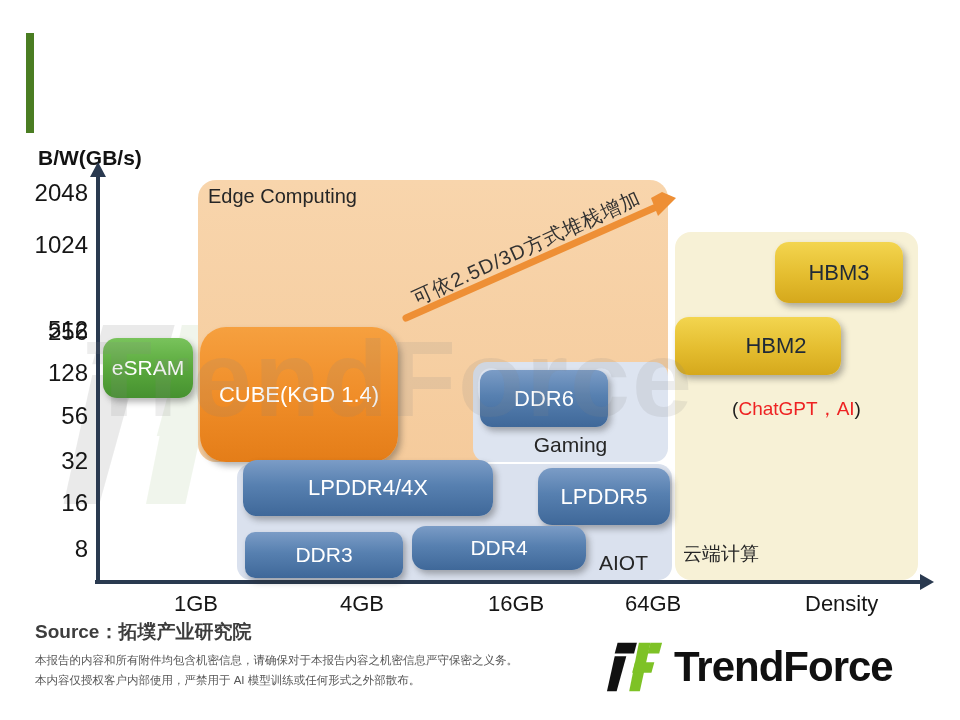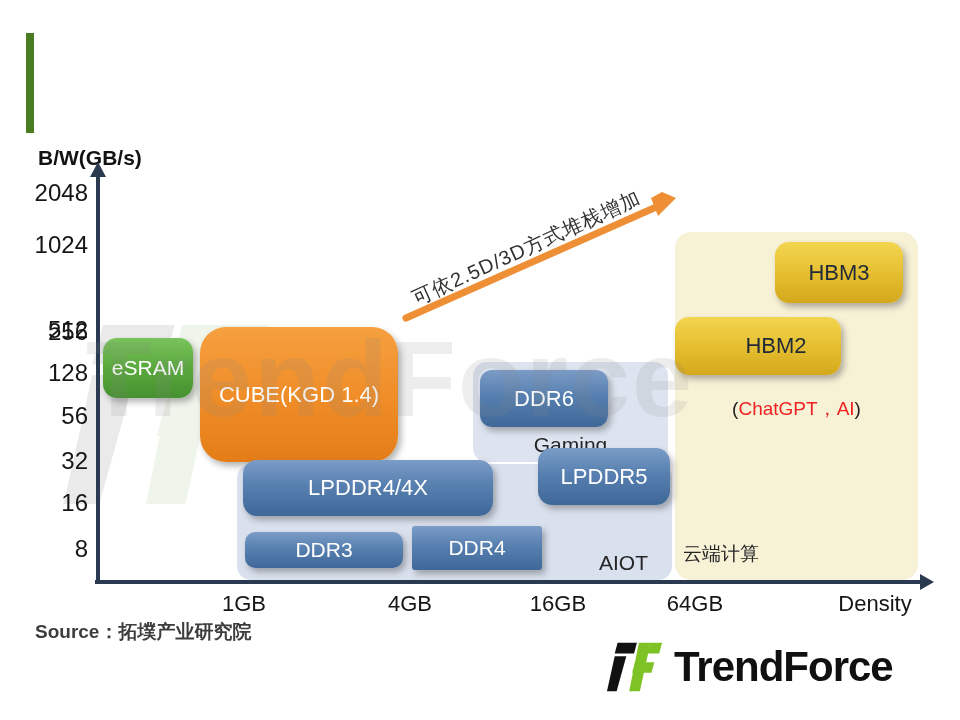--- a/index.html
+++ b/index.html
@@ -11,21 +11,21 @@
   
   .accent-bar{left:26px;top:33px;width:8px;height:100px;background:#4a7d22;}
   .page-title{left:57px;top:68px;font-size:31px;font-weight:800;color:#233748;letter-spacing:.3px;white-space:nowrap;}
   
   .ylab{left:38px;top:146px;font-size:21px;font-weight:600;color:#121212;}
   .yaxis-line{left:96px;top:176px;width:4px;height:408px;background:#2a3a50;}
   .yaxis-arrow{left:90px;top:162px;width:0;height:0;border-left:8px solid transparent;border-right:8px solid transparent;border-bottom:15px solid #2a3a50;}
   .xaxis-line{left:95px;top:580px;width:828px;height:4px;background:#2a3a50;}
   .xaxis-arrow{left:920px;top:574px;width:0;height:0;border-top:8px solid transparent;border-bottom:8px solid transparent;border-left:14px solid #2a3a50;}
   .ytick{left:20px;width:68px;text-align:right;font-size:24px;color:#161616;line-height:28px;}
-  .xtick{top:591px;width:140px;text-align:center;font-size:22px;color:#161616;}
+  .xtick{top:591px;width:140px;font-size:22px;color:#161616;}
   
   .region{border-radius:16px;}
   .region-edge{left:198px;top:180px;width:470px;height:282px;background:linear-gradient(180deg,#f8d5ac 0%,#f5cb9c 100%);border-radius:18px;z-index:1;}
   .region-gaming{left:473px;top:362px;width:195px;height:100px;background:#dde4f0;border-radius:14px;z-index:2;}
   .region-aiot{left:237px;top:464px;width:435px;height:116px;background:#dae1ee;border-radius:14px;z-index:2;}
   .region-cloud{left:675px;top:232px;width:243px;height:348px;background:#f7f1d6;border-radius:16px;z-index:1;}
   .region-label{position:absolute;color:#262626;}
   
   .box{display:flex;align-items:center;justify-content:center;color:#ffffff;z-index:10;
        box-shadow:3px 4px 6px rgba(40,40,40,.35);white-space:nowrap;}
@@ -58,20 +58,23 @@
   <div class="abs accent-bar"></div>
 
   <svg class="abs wm-logo" width="215" height="245" viewBox="0 0 60 54">
     <polygon points="12,2 32,2 29,13 9,13" fill="#bdbdbd"></polygon>
     <polygon points="9,16 21,16 11,52 1,52" fill="#bdbdbd"></polygon>
     <polygon points="46,2 58,2 55,13 43,13" fill="#cfe0c2"></polygon>
     <polygon points="34,2 46,2 35,52 24,52" fill="#cfe0c2"></polygon>
     <polygon points="30,22 50,22 47,33 27,33" fill="#cfe0c2"></polygon>
   </svg>
 
+  <div class="abs region region-edge">
+    <span class="region-label" style="left:10px;top:5px;font-size:20px;">Edge Computing</span>
+  </div>
 
   <div class="abs region region-cloud">
     <span class="region-label" style="left:8px;bottom:13px;font-size:19px;">云端计算</span>
     <div class="abs chatgpt-note">
       <span>(</span><span class="red">ChatGPT</span><span class="red">，</span><span class="red">AI</span><span>)</span>
     </div>
   </div>
 
   <div class="abs region region-gaming">
     <span class="region-label" style="left:0;bottom:5px;width:100%;text-align:center;font-size:21px;">Gaming</span>
@@ -106,30 +109,34 @@
   <span class="abs xtick" style="left:174px;">1GB</span>
   <span class="abs xtick" style="left:340px;">4GB</span>
   <span class="abs xtick" style="left:488px;">16GB</span>
   <span class="abs xtick" style="left:625px;">64GB</span>
   <span class="abs xtick" style="left:805px;">Density</span>
 
   <div class="abs box box-green" style="left:103px;top:338px;width:90px;height:60px;border-radius:14px;font-size:21px;">eSRAM</div>
   <div class="abs box box-cube" style="left:200px;top:327px;width:198px;height:135px;border-radius:26px;font-size:22px;">CUBE(KGD 1.4)</div>
   <div class="abs box box-blue" style="left:480px;top:370px;width:128px;height:57px;border-radius:12px;font-size:22px;">DDR6</div>
   <div class="abs box box-blue" style="left:243px;top:460px;width:250px;height:56px;border-radius:14px;font-size:22px;">LPDDR4/4X</div>
-  <div class="abs box box-blue" style="left:538px;top:448px;width:132px;height:57px;border-radius:14px;font-size:22px;">LPDDR5</div>
-  <div class="abs box box-blue" style="left:245px;top:532px;width:158px;height:36px;border-radius:10px;font-size:21px;">DDR3</div>
-  <div class="abs box box-blue" style="left:412px;top:526px;width:130px;height:44px;border-radius:3px;font-size:21px;">DDR4</div>
+  <div class="abs box box-blue" style="left:538px;top:468px;width:132px;height:57px;border-radius:14px;font-size:22px;">LPDDR5</div>
+  <div class="abs box box-blue" style="left:245px;top:532px;width:158px;height:46px;border-radius:10px;font-size:21px;">DDR3</div>
+  <div class="abs box box-blue" style="left:412px;top:526px;width:174px;height:44px;border-radius:14px;font-size:21px;">DDR4</div>
   <div class="abs box box-yellow" style="left:675px;top:317px;width:130px;height:58px;border-radius:14px;font-size:22px;padding-left:36px;">HBM2</div>
   <div class="abs box box-yellow" style="left:775px;top:242px;width:128px;height:61px;border-radius:14px;font-size:22px;">HBM3</div>
 
   <div class="abs wm-text">TrendForce</div>
 
   <div class="abs source-line">
     <span>Source</span><span>：</span><span>拓墣产业研究院</span>
+  </div>
+  <div class="abs disclaimer">
+    <div>本报告的内容和所有附件均包含机密信息，请确保对于本报告内容之机密信息严守保密之义务。</div>
+    <div>本内容仅授权客户内部使用，严禁用于 AI 模型训练或任何形式之外部散布。</div>
   </div>
 
   <div class="abs logo-wrap">
     <svg width="58" height="54" viewBox="0 0 60 54">
       <polygon points="12,2 32,2 29,13 9,13" fill="#111111"></polygon>
       <polygon points="9,16 21,16 11,52 1,52" fill="#111111"></polygon>
       <polygon points="46,2 58,2 55,13 43,13" fill="#7ec226"></polygon>
       <polygon points="34,2 46,2 35,52 24,52" fill="#7ec226"></polygon>
       <polygon points="30,22 50,22 47,33 27,33" fill="#7ec226"></polygon>
     </svg>

